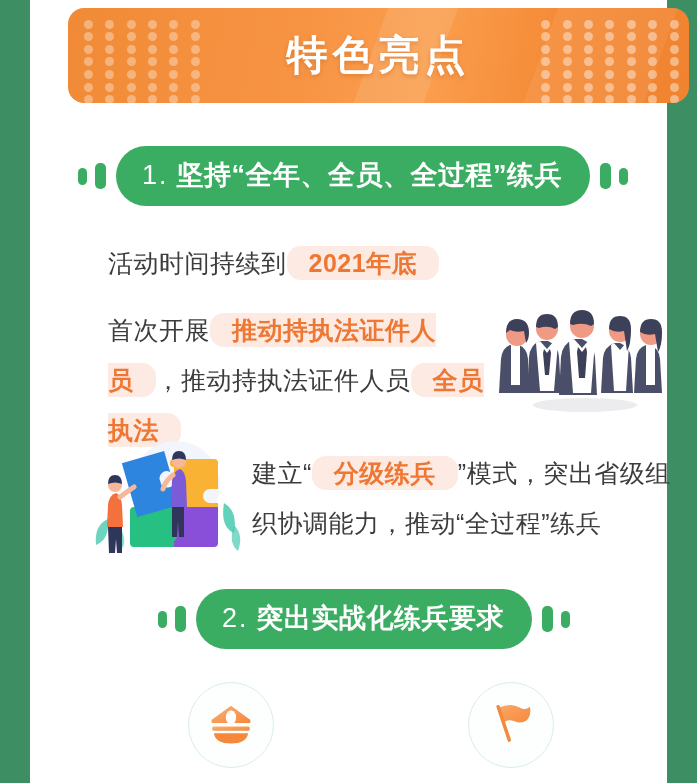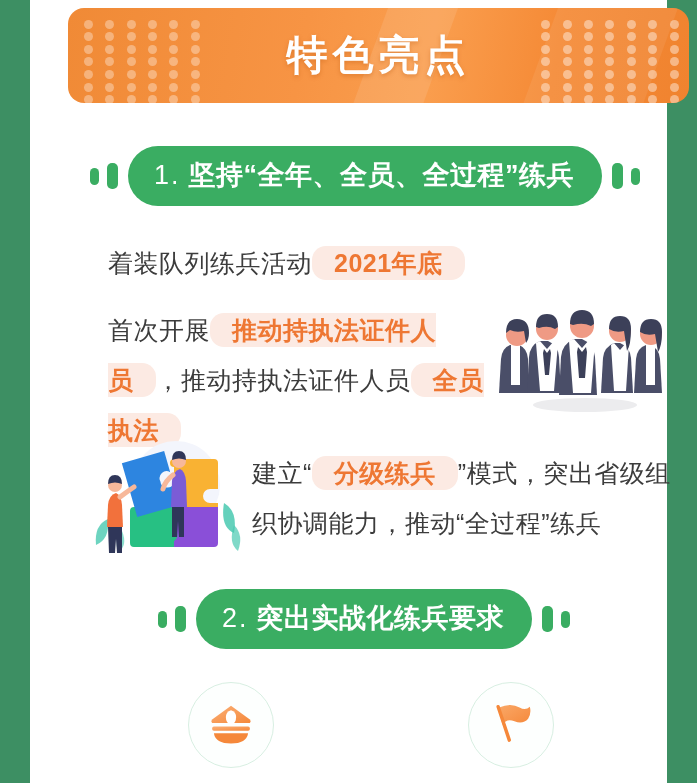--- a/index.html
+++ b/index.html
@@ -66,21 +66,21 @@
     letter-spacing: 5px;
     text-shadow: 0 2px 4px rgba(180,80,10,0.35);
     z-index: 3;
   }
 
   
   .section-head {
     position: absolute;
     display: flex; align-items: center; gap: 10px;
   }
-  .sec1 { left: 60px; top: 146px; align-items: center; }
+  .sec1 { left: 48px; top: 146px; align-items: center; }
   .sec2 { left: 128px; top: 589px; }
 
   .tick { display: flex; align-items: center; gap: 8px; }
   .tick i {
     display: block; border-radius: 5px; background: #3AAD62;
   }
   .tick .sm { width: 9px; height: 17px; }
   .tick .lg { width: 11px; height: 26px; }
 
   .pill {
@@ -248,21 +248,21 @@
       <span class="pill">
         <span class="num">1.</span>
         <span>坚持“全年、全员、全过程”练兵</span>
       </span>
       <span class="tick">
         <i class="lg"></i>
           <i class="sm"></i>
       </span>
     </div>
 
-    <div class="para p1" id="p1"><span>着装队列练兵活动</span><span class="hl">2021年底</span></div>
+    <div class="para p1" id="p1"><span>活动时间持续到</span><span class="hl">2021年底</span></div>
 
     <div class="para p2" id="p2"><span>首次开展</span><span class="hl">推动持执法证件人员</span><span>，推动持执法证件人员</span><span class="hl">全员执法</span></div>
 
     <div class="illus team">
       <svg viewBox="0 0 178 132" width="178" height="132">
         <ellipse cx="89" cy="122" rx="52" ry="7" fill="#ECECEE"></ellipse>
 
         <g>
           <path d="M14 62 q-8 3 -9 14 l-2 34 h30 l-1 -34 q-1 -11 -9 -14z" fill="#4A4E68"></path>
           <rect x="15" y="62" width="9" height="40" fill="#FFFFFF"></rect>

